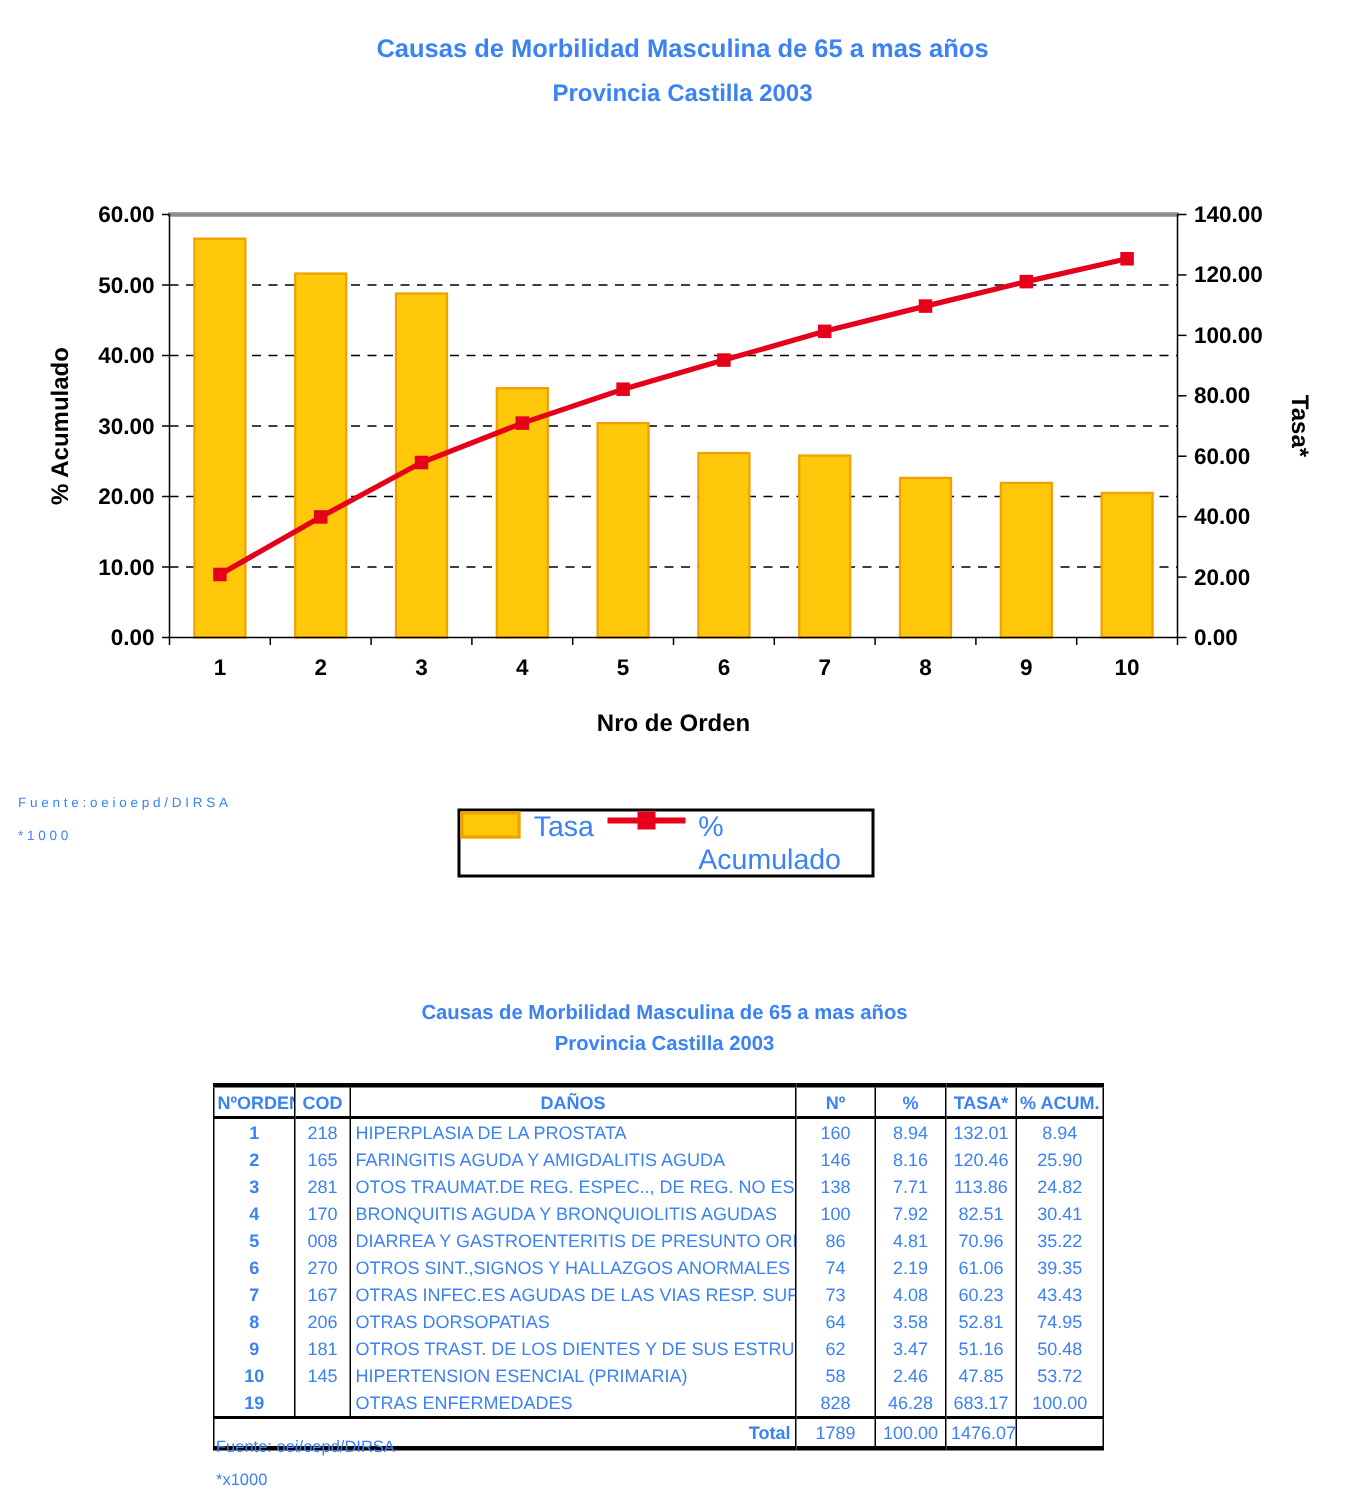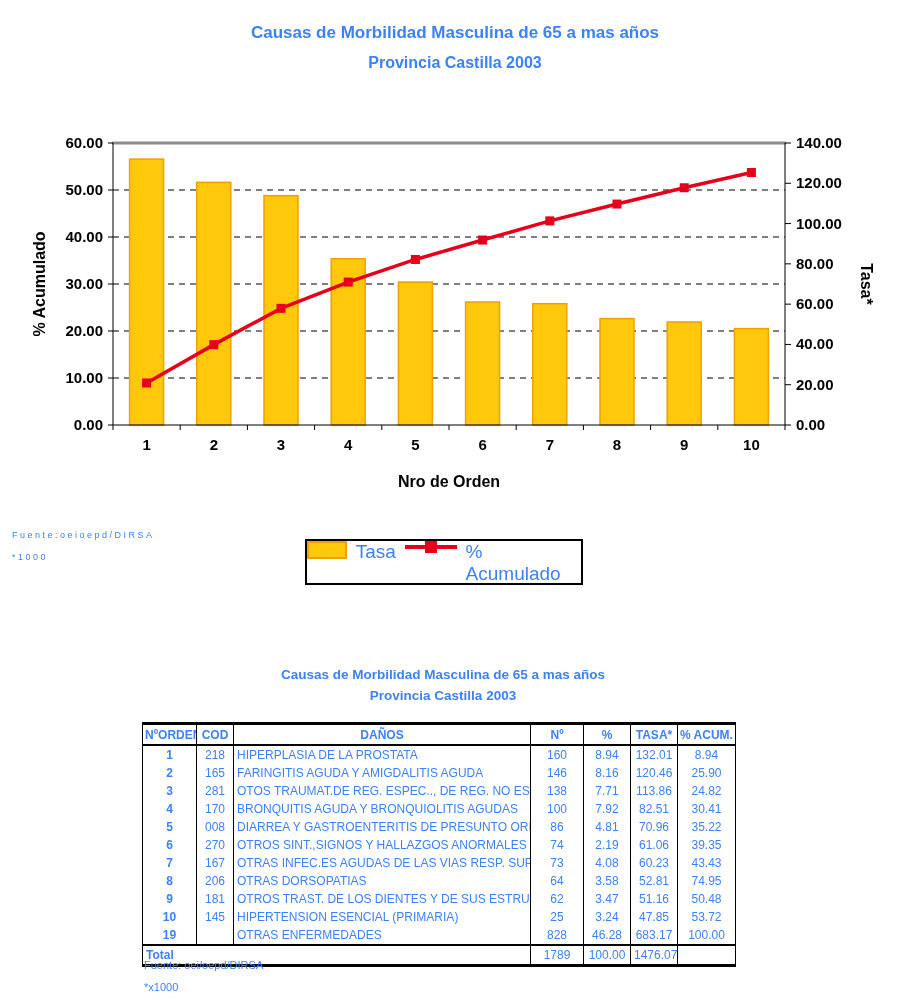--- a/index.html
+++ b/index.html
@@ -29,21 +29,21 @@
 
   #data-table{position:absolute;left:142px;top:722px;width:593px;border-collapse:collapse;
               table-layout:fixed;font-size:12px;}
   #data-table th{border:1px solid #000;border-top:3px solid #000;border-bottom:2px solid #000;
                  height:19px;padding:0 2px;font-size:12px;overflow:hidden;white-space:nowrap;}
   #data-table td{border-left:1px solid #000;border-right:1px solid #000;height:18px;
                  padding:0 3px;overflow:hidden;white-space:nowrap;}
   #data-table .c{text-align:center;}
   #data-table .b{font-weight:bold;}
   #data-table tr.total td{border-top:2px solid #000;border-bottom:3px solid #000;}
-  #data-table .total-label{font-weight:bold;text-align:left;}
+  #data-table .total-label{font-weight:bold;text-align:right;}
 
   .table-note{position:absolute;left:144px;top:954px;font-size:11px;line-height:22px;}
 </style>
 </head>
 <body>
 
 <div class="page">
 
   <div class="chart-title">
     <div class="l1">Causas de Morbilidad Masculina de 65 a mas años</div>
@@ -257,22 +257,22 @@
           <td class="">OTROS TRAST. DE LOS DIENTES Y DE SUS ESTRUCT. DE SOS</td>
           <td class="c">62</td>
           <td class="c">3.47</td>
           <td class="c">51.16</td>
           <td class="c">50.48</td>
         </tr>
         <tr>
           <td class="c b">10</td>
           <td class="c">145</td>
           <td class="">HIPERTENSION ESENCIAL (PRIMARIA)</td>
-          <td class="c">25</td>
-          <td class="c">3.24</td>
+          <td class="c">58</td>
+          <td class="c">2.46</td>
           <td class="c">47.85</td>
           <td class="c">53.72</td>
         </tr>
         <tr>
           <td class="c b">19</td>
           <td class="c"></td>
           <td class="">OTRAS ENFERMEDADES</td>
           <td class="c">828</td>
           <td class="c">46.28</td>
           <td class="c">683.17</td>

